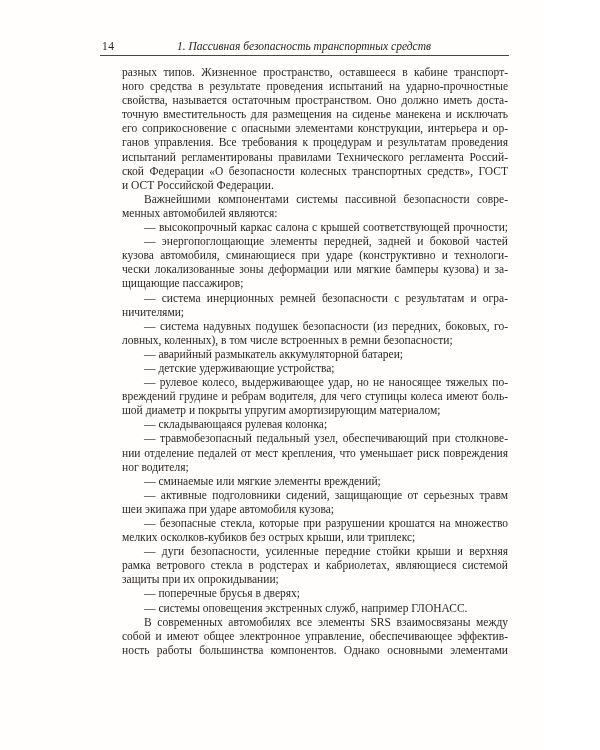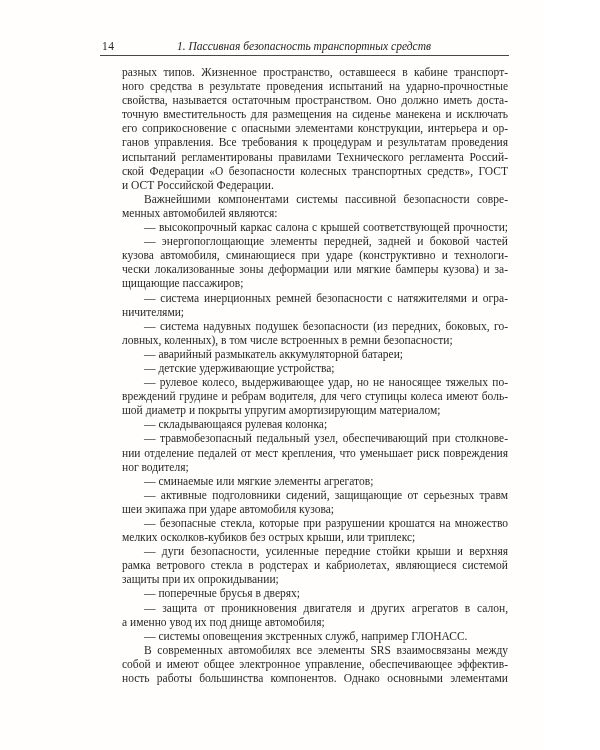--- a/index.html
+++ b/index.html
@@ -95,21 +95,21 @@
       <div class="block">
         <div class="ln ln-indent">— высокопрочный каркас салона с крышей соответствующей прочности;</div>
       </div>
       <div class="block">
         <div class="ln ln-indent">— энергопоглощающие элементы передней, задней и боковой частей</div>
         <div class="ln">кузова автомобиля, сминающиеся при ударе (конструктивно и технологи-</div>
         <div class="ln">чески локализованные зоны деформации или мягкие бамперы кузова) и за-</div>
         <div class="ln ln-left">щищающие пассажиров;</div>
       </div>
       <div class="block">
-        <div class="ln ln-indent">— система инерционных ремней безопасности с натяжителями и огра-</div>
+        <div class="ln ln-indent">— система инерционных ремней безопасности с результатам и огра-</div>
         <div class="ln ln-left">ничителями;</div>
       </div>
       <div class="block">
         <div class="ln ln-indent">— система надувных подушек безопасности (из передних, боковых, го-</div>
         <div class="ln ln-left">ловных, коленных), в том числе встроенных в ремни безопасности;</div>
       </div>
       <div class="block">
         <div class="ln ln-left ln-indent">— аварийный размыкатель аккумуляторной батареи;</div>
       </div>
       <div class="block">
@@ -122,43 +122,39 @@
       </div>
       <div class="block">
         <div class="ln ln-left ln-indent">— складывающаяся рулевая колонка;</div>
       </div>
       <div class="block">
         <div class="ln ln-indent">— травмобезопасный педальный узел, обеспечивающий при столкнове-</div>
         <div class="ln">нии отделение педалей от мест крепления, что уменьшает риск повреждения</div>
         <div class="ln ln-left">ног водителя;</div>
       </div>
       <div class="block">
-        <div class="ln ln-left ln-indent">— сминаемые или мягкие элементы агрегатов;</div>
+        <div class="ln ln-left ln-indent">— сминаемые или мягкие элементы вреждений;</div>
       </div>
       <div class="block">
         <div class="ln ln-indent">— активные подголовники сидений, защищающие от серьезных травм</div>
         <div class="ln ln-left">шеи экипажа при ударе автомобиля кузова;</div>
       </div>
       <div class="block">
         <div class="ln ln-indent">— безопасные стекла, которые при разрушении крошатся на множество</div>
         <div class="ln ln-left">мелких осколков-кубиков без острых крыши, или триплекс;</div>
       </div>
       <div class="block">
         <div class="ln ln-indent">— дуги безопасности, усиленные передние стойки крыши и верхняя</div>
         <div class="ln">рамка ветрового стекла в родстерах и кабриолетах, являющиеся системой</div>
         <div class="ln ln-left">защиты при их опрокидывании;</div>
       </div>
       <div class="block">
         <div class="ln ln-left ln-indent">— поперечные брусья в дверях;</div>
       </div>
       <div class="block">
-        <div class="ln ln-indent">— защита от проникновения двигателя и других агрегатов в салон,</div>
-        <div class="ln ln-left">а именно увод их под днище автомобиля;</div>
-      </div>
-      <div class="block">
         <div class="ln ln-left ln-indent">— системы оповещения экстренных служб, например ГЛОНАСС.</div>
       </div>
       <div class="block">
         <div class="ln ln-indent">В современных автомобилях все элементы SRS взаимосвязаны между</div>
         <div class="ln">собой и имеют общее электронное управление, обеспечивающее эффектив-</div>
         <div class="ln">ность работы большинства компонентов. Однако основными элементами</div>
       </div>
     </div>
 </div>
 

